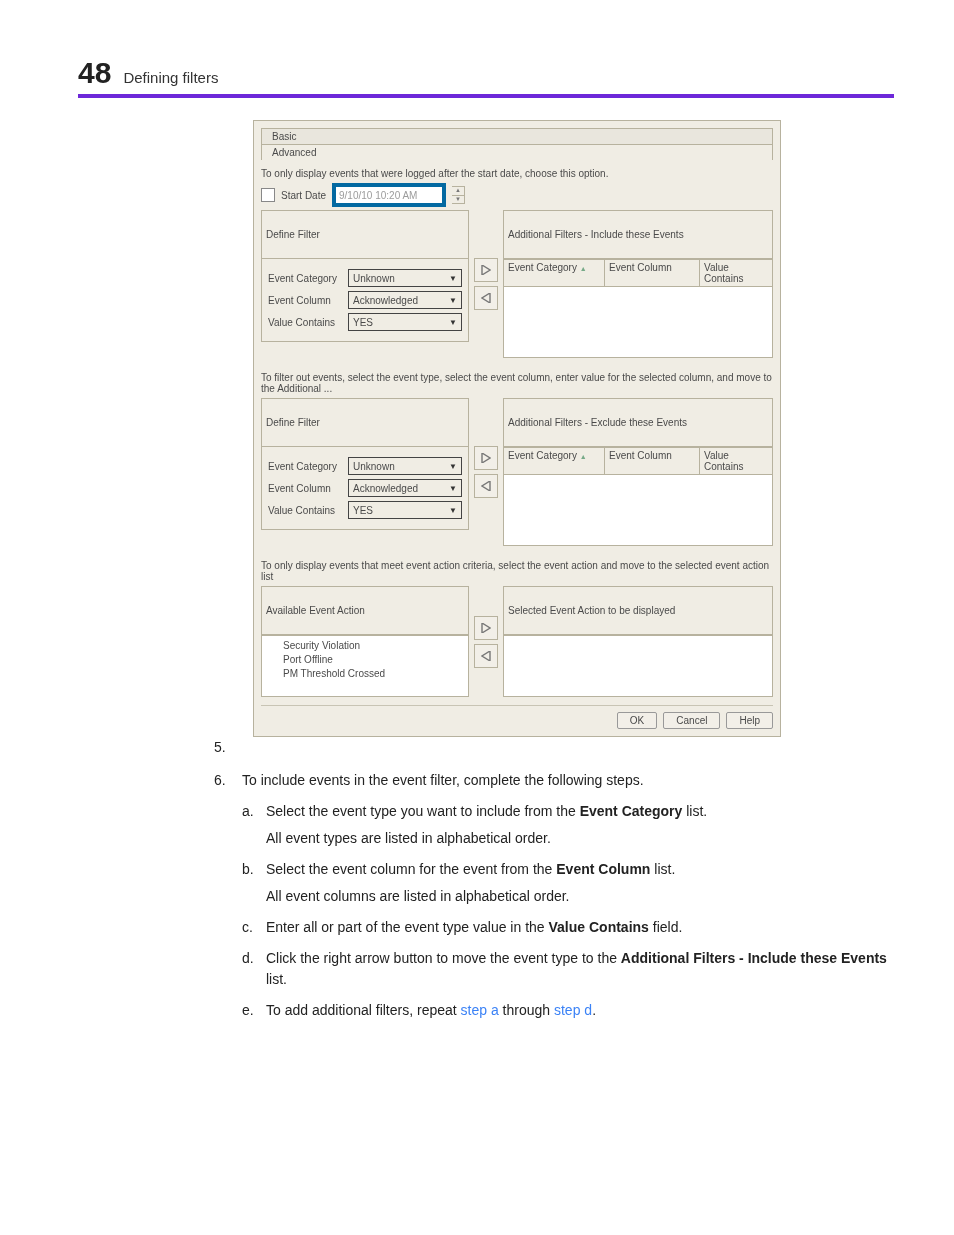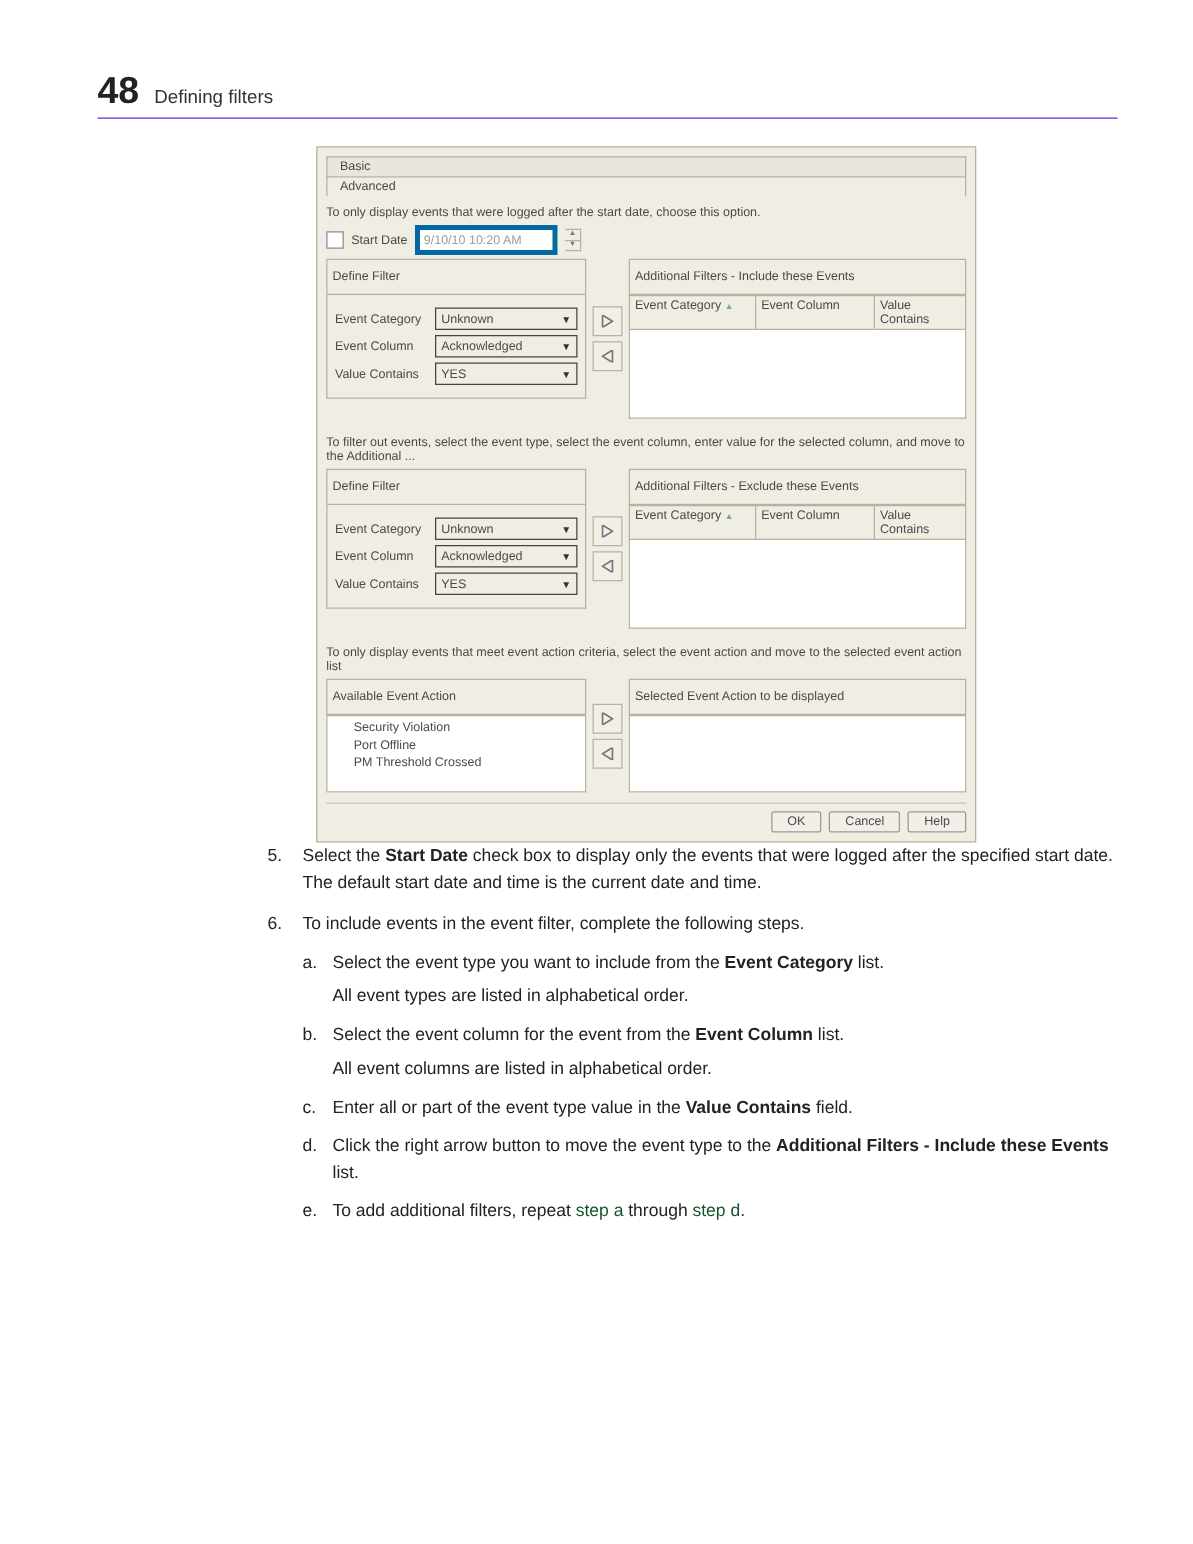--- a/index.html
+++ b/index.html
@@ -9,21 +9,21 @@
     color: #222;
     width: 954px;
   }
   .page {
     padding: 56px 60px 40px 78px;
   }
   .header {
     display: flex;
     align-items: baseline;
     gap: 12px;
-    border-bottom: 1px solid #6d28d9;
+    border-bottom: 4px solid #6d28d9;
     padding-bottom: 4px;
     margin-bottom: 22px;
   }
   .header .chnum { font-size: 30px; font-weight: 700; }
   .header .chtitle { font-size: 15px; color: #333; }
   .screenshot {
     width: 528px;
     margin-left: 175px;
     background: #f0ede4;
     border: 1px solid #b7b29e;
@@ -55,21 +55,21 @@
   }
   .spin div { flex:1;border-bottom:1px solid #b7b29e;font-size:6px;text-align:center;line-height:7px;color:#777; }
   .spin div:last-child{border-bottom:none;}
   .section-pair { display:flex; gap:3px; margin-top:3px;}
   .panel {
     background:#f0ede4;
   }
   .panel-left { width:208px; }
   .panel-right { flex:1; }
   .panel-title {
-    border:1px solid #b7b29e; padding:8px 4px; background:#f0ede4;font-size:10px;
+    border:1px solid #b7b29e; padding:18px 4px; background:#f0ede4;font-size:10px;
   }
   .panel-body {
     border:1px solid #b7b29e; border-top:none; padding:6px; min-height:70px;
   }
   .frow { display:flex;align-items:center;margin:4px 0; }
   .frow .flab { width:80px;font-size:10px; }
   .combo {
     flex:1;border:1px solid #444;height:16px;background:#f0ede4;
     display:flex;align-items:center;justify-content:space-between;
     padding:0 4px;font-size:10px;
@@ -105,21 +105,21 @@
   .caption b { font-weight:700; }
   ol.main { list-style:none;padding:0;margin:0; }
   ol.main > li { display:flex; margin:0 0 12px 0; font-size:14px;line-height:1.5; }
   ol.main > li > .num { width:28px;flex-shrink:0; margin-left:136px;}
   ol.main > li > .body { flex:1; }
   ol.sub { list-style:none;padding:0;margin:10px 0 0 0; }
   ol.sub > li { display:flex;margin:0 0 10px 0; }
   ol.sub > li > .let { width:24px;flex-shrink:0; }
   ol.sub > li > .sbody { flex:1; }
   .small { margin-top:6px; }
-  a.ref { color:#14532d;text-decoration:none; }
+  a.ref { color:#3b82f6;text-decoration:none; }
   .sortic { font-size:7px;color:#7a8; }
 </style>
 </head>
 <body>
 
 <div class="page">
   <div class="header">
     <span class="chnum">48</span>
     <span class="chtitle">Defining filters</span>
   </div>
@@ -276,23 +276,20 @@
       <div class="btn">OK</div>
       <div class="btn">Cancel</div>
       <div class="btn">Help</div>
     </div>
   </div>
 
 
   <ol class="main">
     <li>
       <span class="num">5.</span>
-      <span class="body">
-        <span>Select the </span><b>Start Date</b><span> check box to display only the events that were logged after the specified start date. The default start date and time is the current date and time.</span>
-      </span>
     </li>
     <li>
       <span class="num">6.</span>
       <span class="body">
         <span>To include events in the event filter, complete the following steps.</span>
         <ol class="sub">
           <li>
             <span class="let">a.</span>
             <span class="sbody">
               <span>Select the event type you want to include from the </span><b>Event Category</b><span> list.</span>

